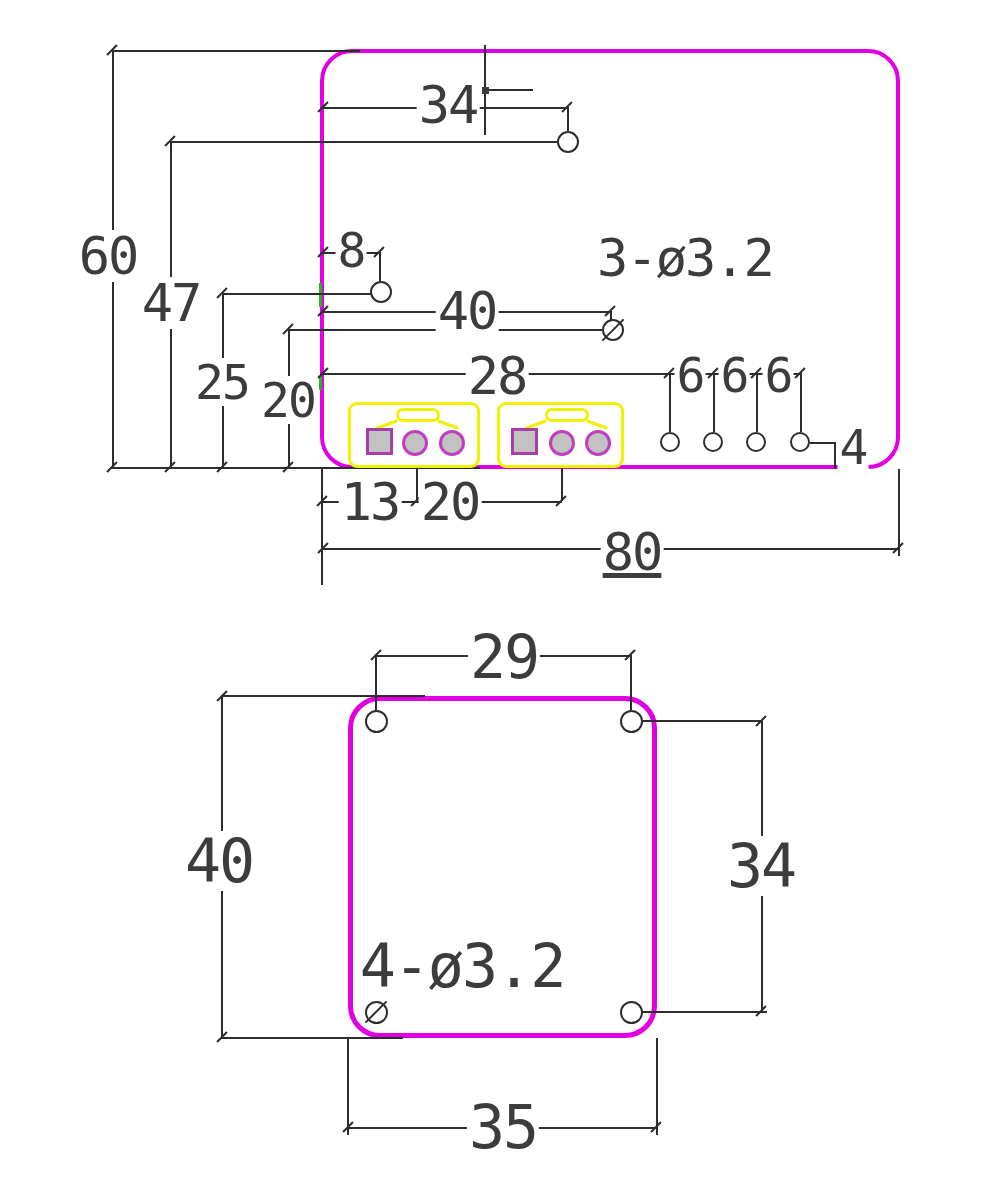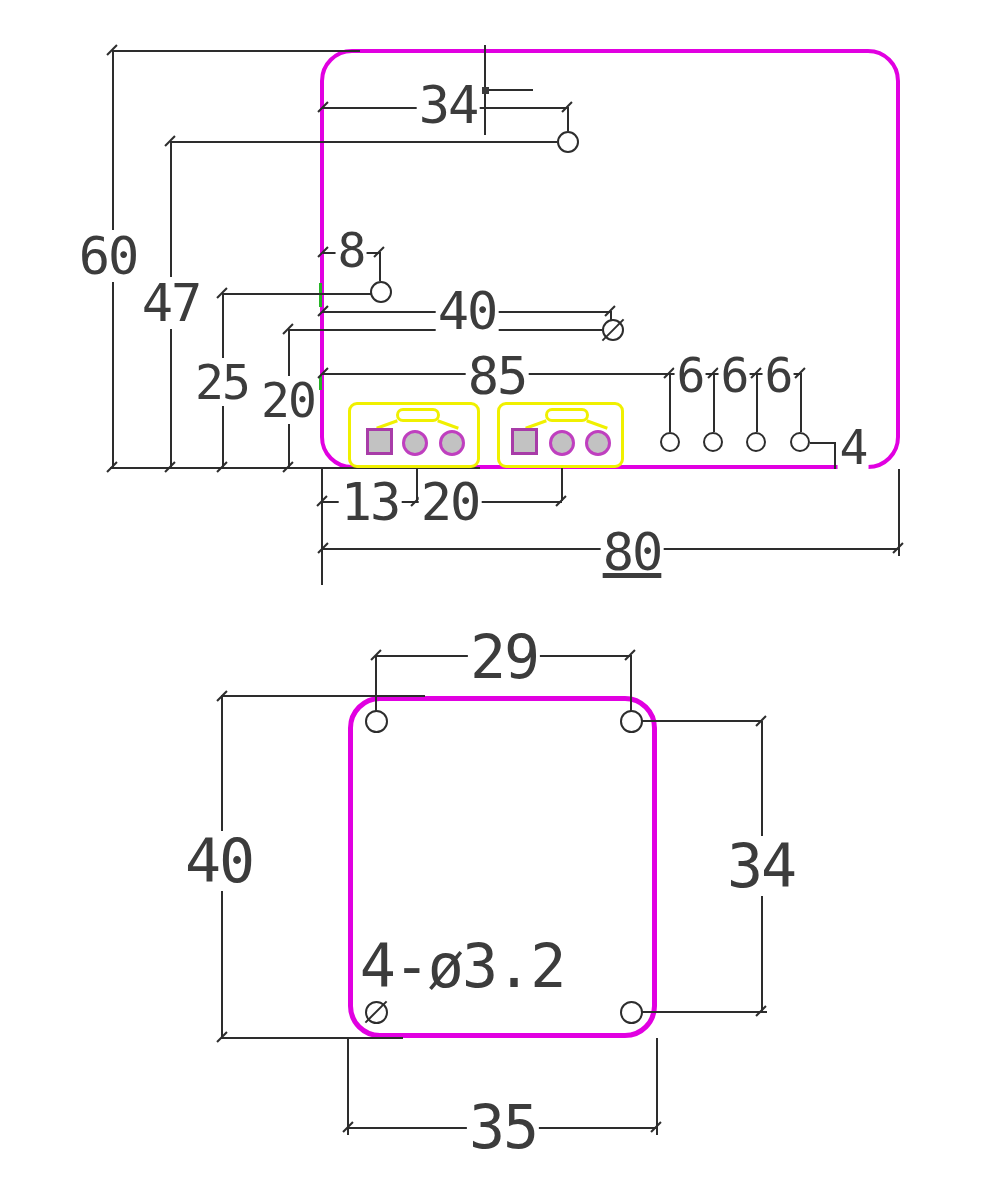--- a/index.html
+++ b/index.html
@@ -116,28 +116,29 @@
   <div class="padc" style="left:549px;top:430px;"></div>
   <div class="padc" style="left:585px;top:430px;"></div>
 
   <div class="dim s1" style="left:448px;top:105px;">34</div>
   <div class="dim s1" style="left:108px;top:256px;">60</div>
   <div class="dim s1" style="left:171px;top:303px;">47</div>
   <div class="dim s2" style="left:351px;top:250px;">8</div>
   <div class="dim s1" style="left:467px;top:311px;">40</div>
   <div class="dim s2" style="left:222px;top:382px;text-align:right;">25</div>
   <div class="dim s2" style="left:288px;top:400px;">20</div>
-  <div class="dim s1" style="left:497px;top:376px;">85</div>
+  <div class="dim s1" style="left:497px;top:376px;">28</div>
   <div class="dim s2" style="left:690px;top:375px;">6</div>
   <div class="dim s2" style="left:734px;top:375px;">6</div>
   <div class="dim s2" style="left:778px;top:375px;">6</div>
   <div class="dim s2" style="left:853px;top:447px;">4</div>
   <div class="dim s1" style="left:370px;top:502px;">13</div>
   <div class="dim s1" style="left:450px;top:502px;">20</div>
   <div class="dim s1" style="left:632px;top:552px;text-decoration:underline;">80</div>
+  <div class="dim s1" style="left:685px;top:258px;">3-ø3.2</div>
 
   <div class="board" style="left:348px;top:696px;width:309px;height:342px;border-radius:32px;border-width:5px;"></div>
 
   <div class="hl" style="left:376px;top:655px;width:255px;"></div>
   <div class="vl" style="left:375px;top:655px;height:56px;"></div>
   <div class="vl" style="left:630px;top:655px;height:67px;"></div>
   <div class="vl" style="left:221px;top:696px;height:341px;"></div>
   <div class="hl" style="left:221px;top:695px;width:204px;"></div>
   <div class="hl" style="left:221px;top:1037px;width:182px;"></div>
   <div class="vl" style="left:761px;top:721px;height:291px;"></div>

